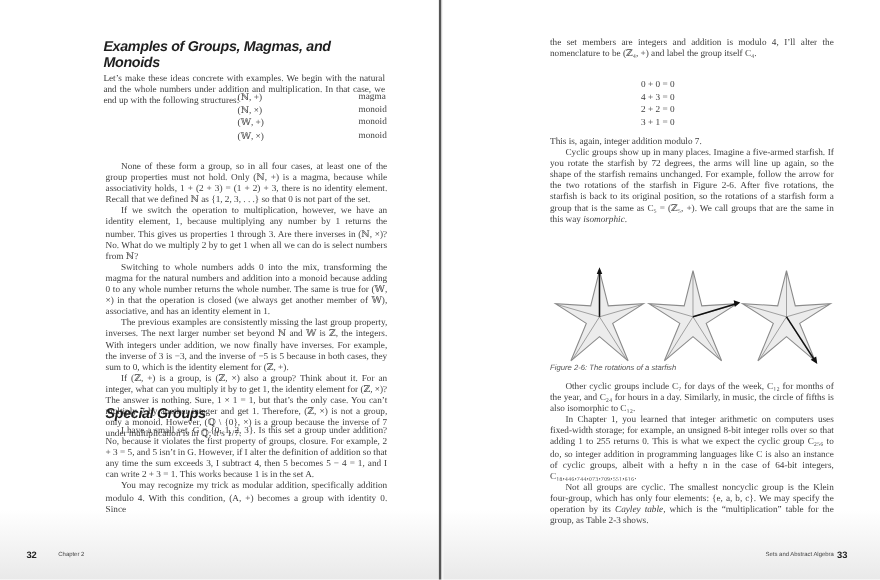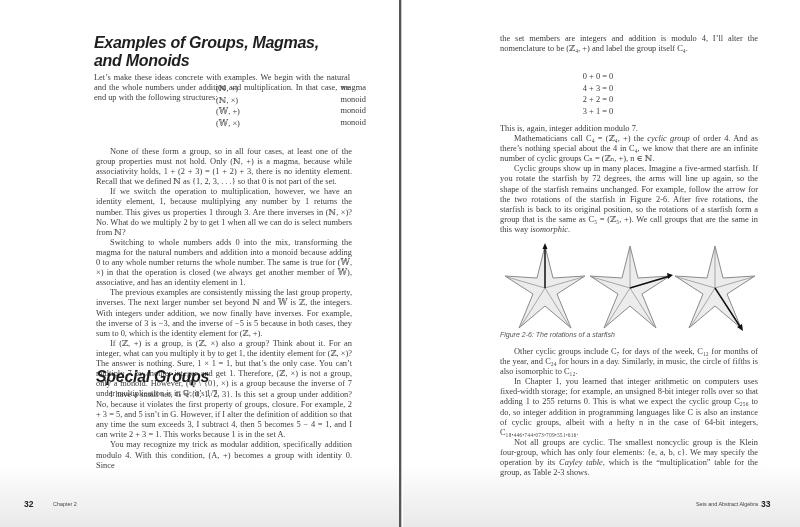--- a/index.html
+++ b/index.html
@@ -15,29 +15,29 @@
   .page.right { left:403px; width:399px;
     background: linear-gradient(to bottom, #fff 0%, #fff 88%, #e9e9e9 100%); }
   .spine { position:absolute; left:399px; top:0; width:2px; height:527px; background:#555; }
   .spine2 { position:absolute; left:401px; top:0; width:1px; height:527px; background:#c8c8c8; }
 
   .text { font-size:8.4px; line-height:10.1px; color:#3c3c3c; text-align:justify; }
   .text p { margin:0; }
   .ind { text-indent:14px; }
   .heading {
     font-family: "Liberation Sans", "DejaVu Sans", sans-serif;
-    font-style:italic; font-weight:bold; font-size:16px; color:#1f1f1f;
+    font-style:italic; font-weight:bold; font-size:13px; color:#1f1f1f;
     letter-spacing:-0.3px; margin:0;
   }
   i { font-style:italic; }
 
   .eqtable { position:absolute; font-size:8.4px; color:#3c3c3c; }
   .eqrow { height:11.6px; display:flex; }
   .eqrow .l { width:110px; }
-  .eqrow .r { width:40px; text-align:right; }
+  .eqrow .r { width:40px; }
 
   .mod4 { position:absolute; font-size:8.4px; color:#3c3c3c; text-align:center; width:60px; }
   .mod4 div { height:11.6px; }
 
   .footer-num { position:absolute; font-family:"Liberation Sans","DejaVu Sans",sans-serif;
     font-weight:bold; font-size:8.5px; color:#222; }
   .footer-lbl { position:absolute; font-family:"Liberation Sans","DejaVu Sans",sans-serif;
     font-size:5.4px; color:#444; }
 
   .figure { position:absolute; }
@@ -104,21 +104,20 @@
 
   <div class="mod4" style="left:165px; top:72px;">
     <div>0 + 0 = 0</div>
     <div>4 + 3 = 0</div>
     <div>2 + 2 = 0</div>
     <div>3 + 1 = 0</div>
   </div>
 
   <div class="text" style="position:absolute; left:97px; top:124px; width:258px;">
     <p>This is, again, integer addition modulo 7.</p>
-    <p class="ind"><span>Mathematicians call C₄ = (ℤ₄, +) the </span><i>cyclic group</i><span> of order 4. And as there’s nothing special about the 4 in C₄, we know that there are an infinite number of cyclic groups Cₙ = (ℤₙ, +), n ∈ ℕ.</span></p>
     <p class="ind"><span>Cyclic groups show up in many places. Imagine a five-armed starfish. If you rotate the starfish by 72 degrees, the arms will line up again, so the shape of the starfish remains unchanged. For example, follow the arrow for the two rotations of the starfish in Figure 2-6. After five rotations, the starfish is back to its original position, so the rotations of a starfish form a group that is the same as C₅ = (ℤ₅, +). We call groups that are the same in this way </span><i>isomorphic</i><span>.</span></p>
   </div>
 
   <svg class="figure" style="left:100px; top:240px;" width="255" height="93" viewBox="0 0 255 93">
     <defs>
       <g id="star">
         <path d="M0,-42 L8,-10 L40,-12 L12,6 L26,40 L0,18 L-26,40 L-12,6 L-40,-12 L-8,-10 Z" fill="#ececec" stroke="#8a8a8a" stroke-width="1"></path>
         <path d="M0,-40 L0,0 M0,0 L38,-11 M0,0 L24,38 M0,0 L-24,38 M0,0 L-38,-11" stroke="#777" stroke-width="0.6" fill="none"></path>
       </g>
     </defs>

